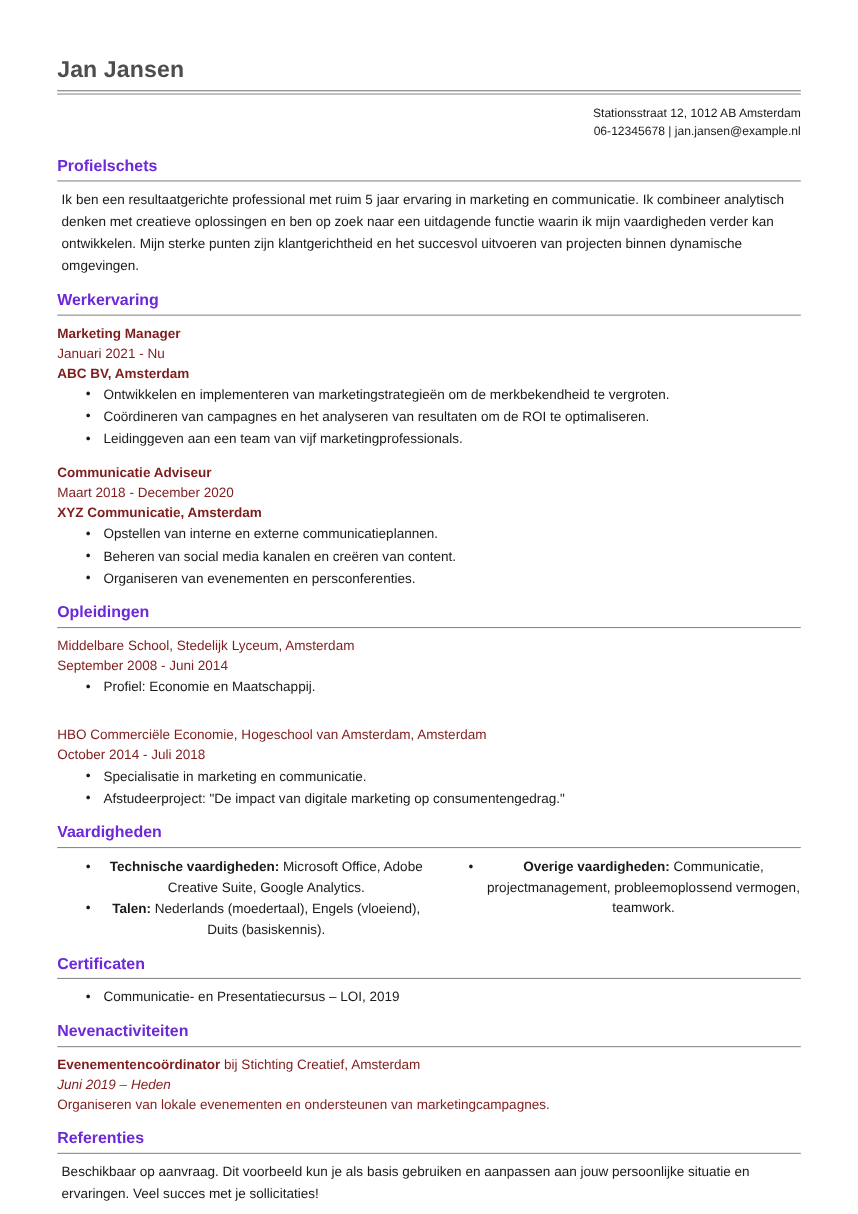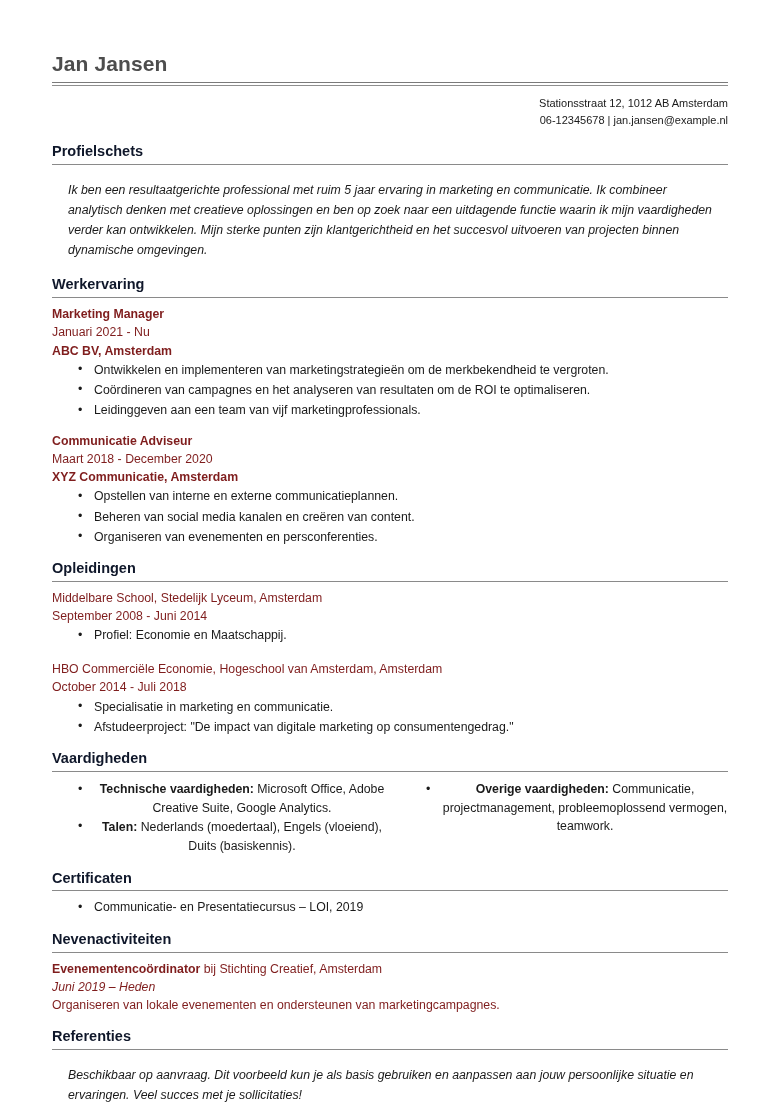--- a/index.html
+++ b/index.html
@@ -43,38 +43,37 @@
     line-height: 1.55;
     color: #1a1a1a;
   }
   .contact div { white-space: nowrap; }
 
   
   .section { margin-top: 14px; }
   .sec-title {
     font-size: 14.5px;
     font-weight: bold;
-    color: #0f172a;
+    color: #6d28d9;
     line-height: 1.15;
     margin: 0 0 4px 0;
   }
   .sec-rule {
     border-top: 1.4px solid #8a8a8a;
     margin: 0 0 7px 0;
     height: 0;
   }
 
   
   p.para {
-    margin: 16px;
+    margin: 4px;
     font-size: 12.3px;
     line-height: 1.62;
     color: #1a1a1a;
     text-align: left;
-    font-style: italic;
   }
   .entry { margin: 0 0 2px 0; }
   .entry + .entry { margin-top: 12px; }
   .line {
     font-size: 12.3px;
     line-height: 1.48;
     color: #7f1d1d;
   }
   .line.bold { font-weight: bold; }
   .line.italic { font-style: italic; }
@@ -106,21 +105,21 @@
   .cols {
     display: flex;
     align-items: flex-start;
     gap: 0;
     text-align: center;
   }
   .cols > .col { width: 50%; box-sizing: border-box; }
   .cols > .col.right { padding-left: 10px; }
   .cols ul.bullets > li { margin-bottom: 0.5px; }
 
-  .edu-block + .edu-block { margin-top: 15px; }
+  .edu-block + .edu-block { margin-top: 25px; }
 </style>
 </head>
 <body>
 
 <div class="page">
 
   <div>
     <h1 class="name">Jan Jansen</h1>
     <div class="name-rule"></div>
     <div class="contact">

